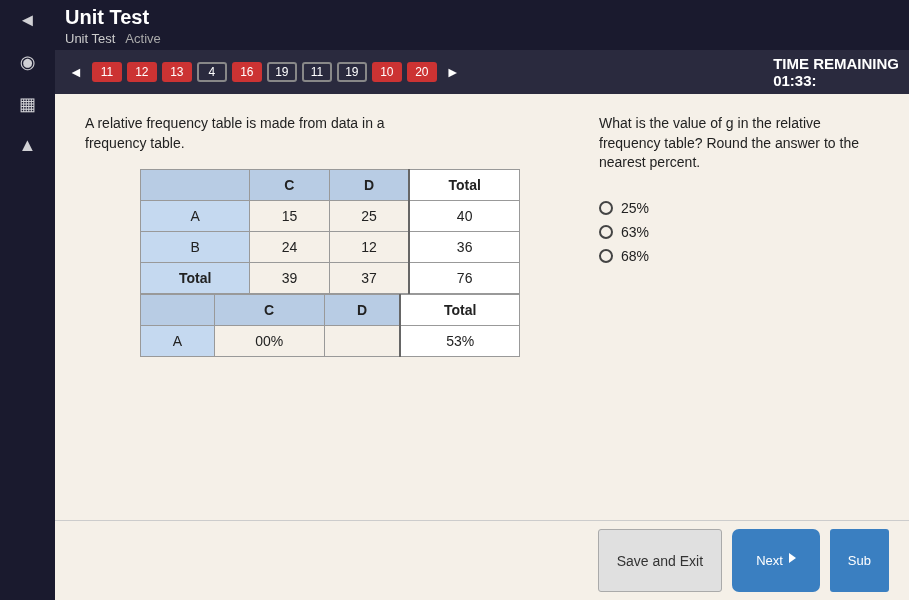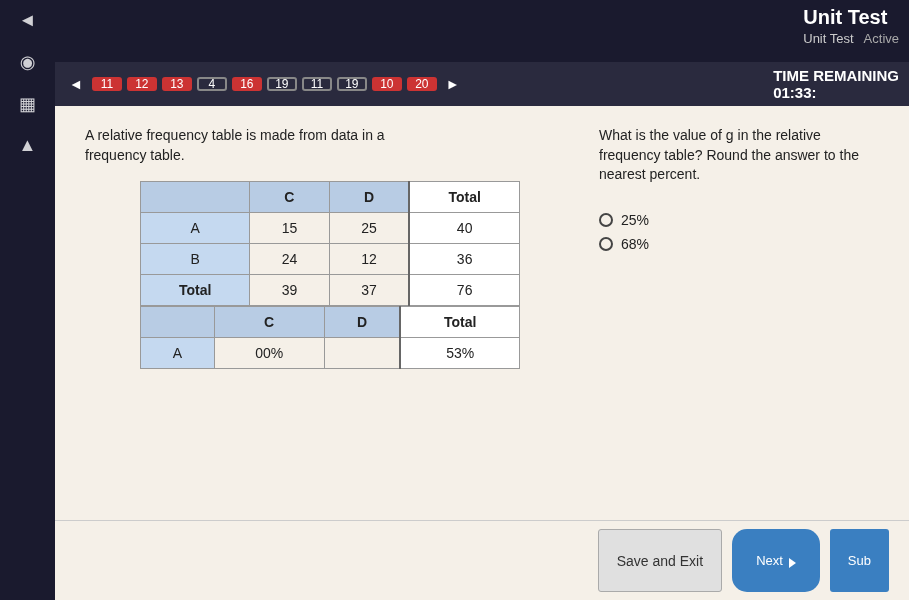--- a/index.html
+++ b/index.html
@@ -9,24 +9,24 @@
       font-family: Arial, sans-serif;
       background: #1a1a2e;
       overflow: hidden;
       position: relative;
     }
 
     
     .top-bar {
       background: #1a1a2e;
       color: white;
-      padding: 6px 10px 16px;
-      display: flex;
-      align-items: center;
-      justify-content: flex-end;
+      padding: 6px 10px 4px;
+      display: flex;
+      align-items: center;
+      justify-content: flex-start;
     }
     .top-bar-title {
       font-size: 20px;
       font-weight: bold;
       color: white;
     }
     .top-bar-sub {
       display: flex;
       align-items: center;
       gap: 10px;
@@ -41,21 +41,21 @@
     
     .nav-row {
       background: #2a2a3e;
       padding: 5px 10px;
       display: flex;
       align-items: center;
       gap: 5px;
     }
     .nav-btn {
       width: 30px;
-      height: 14px;
+      height: 20px;
       border: 2px solid #888;
       background: #2a2a3e;
       color: white;
       font-size: 12px;
       display: flex;
       align-items: center;
       justify-content: center;
       cursor: pointer;
       border-radius: 3px;
     }
@@ -228,23 +228,23 @@
       cursor: pointer;
       border-radius: 3px;
     }
     .btn-next {
       background: #3a7fc1;
       color: white;
       border: none;
       padding: 24px 24px;
       font-size: 13px;
       cursor: pointer;
-      border-radius: 15px;
-      display: flex;
-      align-items: flex-end;
+      border-radius: 7px;
+      display: flex;
+      align-items: flex-start;
       gap: 6px;
     }
     .btn-sub {
       background: #3a7fc1;
       color: white;
       border: none;
       padding: 8px 18px;
       font-size: 13px;
       cursor: pointer;
       border-radius: 3px;
@@ -360,20 +360,24 @@
 
       <div class="question-right">
         <div class="right-question">What is the value of g in the relative frequency table? Round the answer to the nearest percent.</div>
         <div>
           <div class="radio-option">
             <div class="radio-circle"></div>
             <span>25%</span>
           </div>
           <div class="radio-option">
             <div class="radio-circle"></div>
+            <span>63%</span>
+          </div>
+          <div class="radio-option">
+            <div class="radio-circle"></div>
             <span>68%</span>
           </div>
         </div>
       </div>
     </div>
   </div>
 
   <div class="bottom-bar">
     <button class="btn-save">Save and Exit</button>
     <button class="btn-next">

